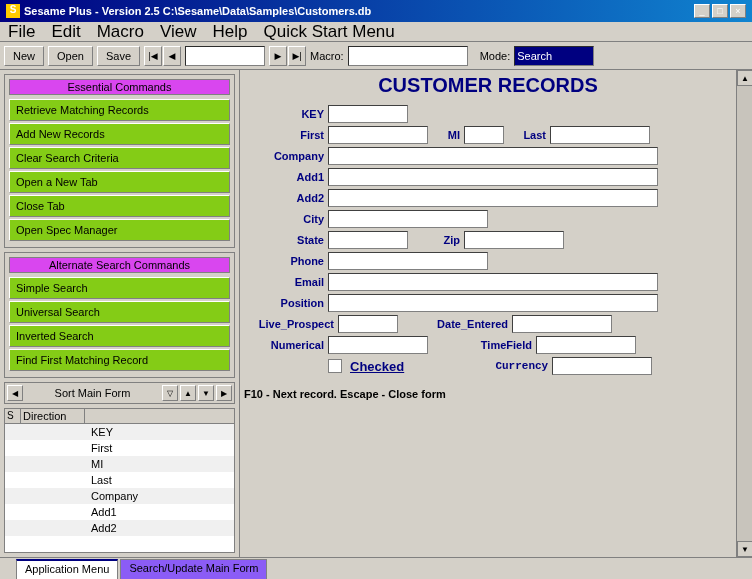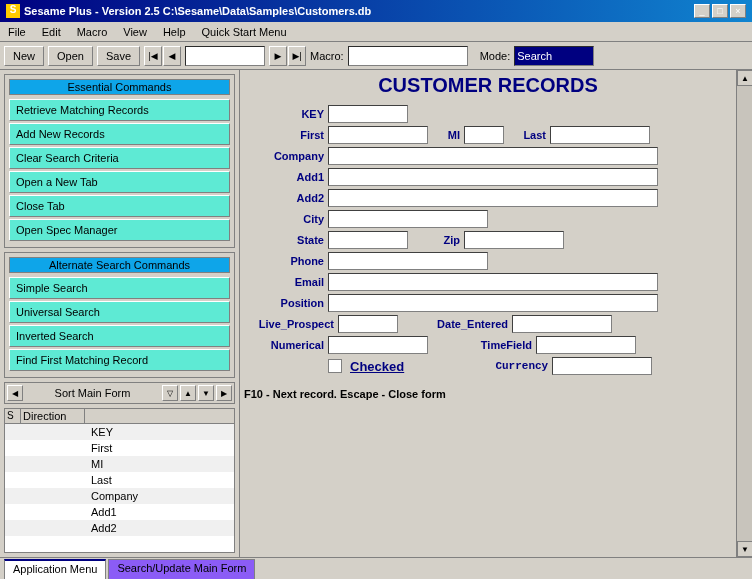--- a/index.html
+++ b/index.html
@@ -60,21 +60,21 @@
       border-bottom: 1px solid #808080;
       padding: 2px 4px;
       display: flex;
       gap: 8px;
       height: 20px;
       align-items: center;
     }
     .menu-item {
       padding: 1px 4px;
       cursor: pointer;
-      font-size: 11px;
+      font-size: 17px;
     }
 
     
     .toolbar {
       background: #d4d0c8;
       border-bottom: 1px solid #808080;
       padding: 3px 4px;
       display: flex;
       align-items: center;
       gap: 4px;
@@ -153,30 +153,30 @@
       border-right: 1px solid #808080;
     }
 
     .section-box {
       border: 1px solid #808080;
       padding: 4px;
       background: #d4d0c8;
     }
     .section-title {
       text-align: center;
-      background: #0ea5e9;
+      background: #d946ef;
       border: 1px solid #808080;
       padding: 1px 4px;
       margin-bottom: 4px;
       font-size: 11px;
     }
     .cmd-btn {
       display: block;
       width: 100%;
-      background: #5eead4;
+      background: #84cc16;
       border: 1px solid #808080;
       border-top-color: #fff;
       border-left-color: #fff;
       text-align: left;
       padding: 2px 6px;
       font-size: 11px;
       cursor: pointer;
       margin-bottom: 2px;
       height: 22px;
     }
@@ -292,21 +292,21 @@
       text-decoration: underline;
     }
 
     
     .status-bar {
       background: #d4d0c8;
       border-top: 1px solid #808080;
       height: 22px;
       display: flex;
       align-items: center;
-      padding: 0 4px;
+      padding: 0 16px;
       gap: 2px;
     }
     .status-tab {
       background: #8b5cf6;
       border: 1px solid #808080;
       border-bottom: none;
       padding: 2px 8px;
       font-size: 11px;
       cursor: pointer;
       height: 20px;

